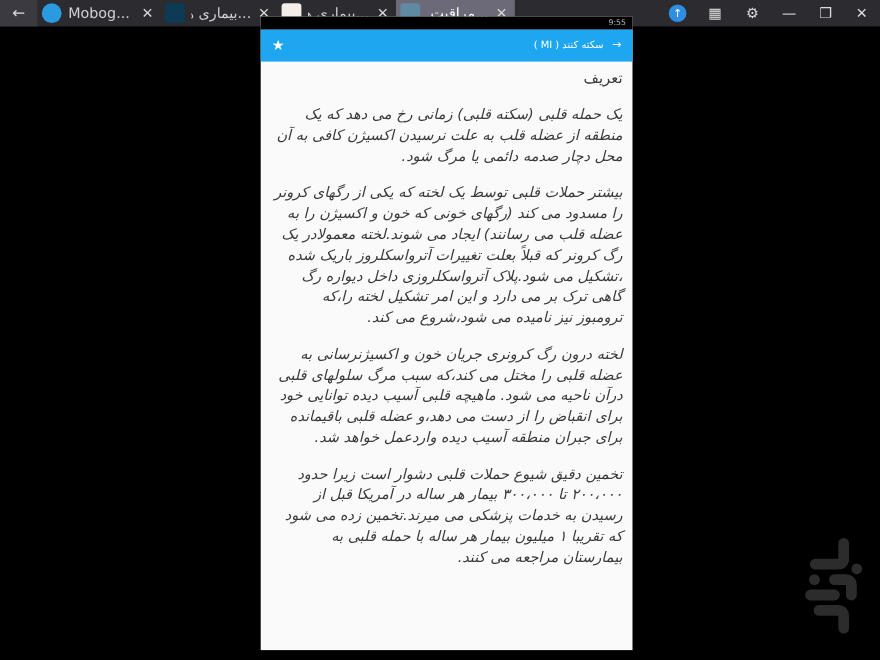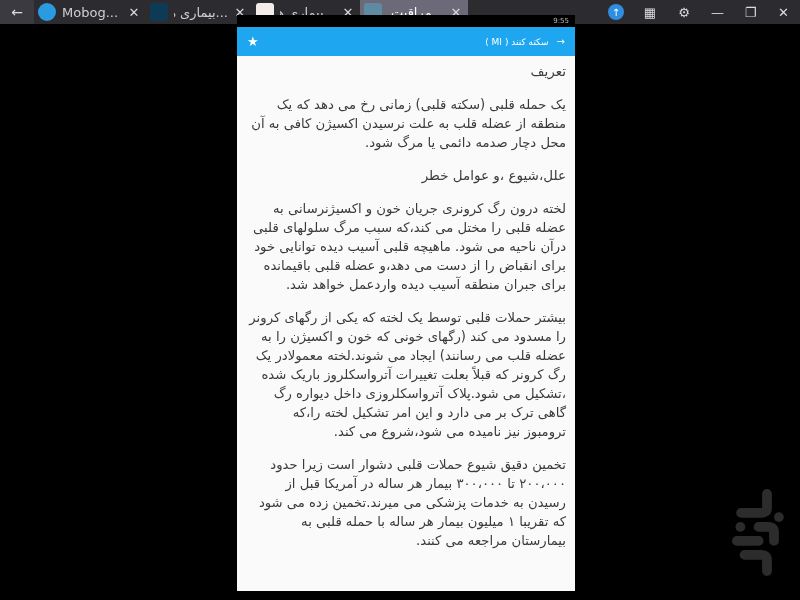--- a/index.html
+++ b/index.html
@@ -15,21 +15,21 @@
   .ctrl.upload span { width: 16px; height: 16px; border-radius: 50%; background: #2f8ee0; color: #fff; font-size: 10px; display: flex; align-items: center; justify-content: center; }
   .wctrl { width: 33px; display: flex; align-items: center; justify-content: center; color: #ddd; font-size: 13px; }
 
   .phone { position: absolute; left: 237px; top: 15px; width: 338px; height: 576px; background: #fafafa; }
   .statusbar { height: 12px; background: #000; color: #bbb; font-size: 7px; text-align: right; padding-right: 6px; line-height: 12px; }
   .appbar { height: 29px; background: #1ea7f0; display: flex; align-items: center; justify-content: space-between; padding: 0 10px; color: #fff; direction: ltr; }
   .appbar .star { font-size: 13px; }
   .appbar .title-wrap { display: flex; align-items: center; gap: 8px; font-size: 9px; }
   .appbar .arrow { font-size: 10px; }
   .content { direction: rtl; text-align: right; padding: 6px 9px 0 12px; color: #3a3a3a; font-size: 13.2px; line-height: 19px; overflow: hidden; height: 535px; }
-  .content p { margin-bottom: 14px; }
+  .content p { margin-bottom: 14px; font-style: italic; }
   .content h3 { font-weight: normal; font-size: 13.5px; margin-bottom: 14px; }
   .watermark { position: absolute; left: 718px; top: 470px; width: 70px; height: 125px; }
 </style>
 </head>
 <body>
 
 <div class="tabbar">
   <div class="back-btn">
       <span>←</span>
     </div>
@@ -83,23 +83,22 @@
   <div class="appbar">
     <span class="star">★</span>
     <div class="title-wrap">
       <span dir="rtl">سکته کنند ( MI )</span>
       <span class="arrow">→</span>
     </div>
   </div>
   <div class="content">
     <h3>تعریف</h3>
     <p>یک حمله قلبی (سکته قلبی) زمانی رخ می دهد که یک منطقه از عضله قلب به علت نرسیدن اکسیژن کافی به آن محل دچار صدمه دائمی یا مرگ شود.</p>
-    <h3>علل،شیوع ،و عوامل خطر</h3>
+    <p>بیشتر حملات قلبی توسط یک لخته که یکی از رگهای کرونر را مسدود می کند (رگهای خونی که خون و اکسیژن را به عضله قلب می رسانند) ایجاد می شوند.لخته معمولادر یک رگ کرونر که قبلاً بعلت تغییرات آترواسکلروز باریک شده ،تشکیل می شود.پلاک آترواسکلروزی داخل دیواره رگ گاهی ترک بر می دارد و این امر تشکیل لخته را،که ترومبوز نیز نامیده می شود،شروع می کند.</p>
     <p>لخته درون  رگ کرونری جریان خون و اکسیژنرسانی به عضله قلبی را مختل می کند،که سبب مرگ سلولهای قلبی درآن ناحیه می شود. ماهیچه قلبی آسیب دیده توانایی خود برای انقباض را از دست می دهد،و عضله قلبی باقیمانده برای جبران منطقه آسیب دیده واردعمل خواهد شد.</p>
-    <p>بیشتر حملات قلبی توسط یک لخته که یکی از رگهای کرونر را مسدود می کند (رگهای خونی که خون و اکسیژن را به عضله قلب می رسانند) ایجاد می شوند.لخته معمولادر یک رگ کرونر که قبلاً بعلت تغییرات آترواسکلروز باریک شده ،تشکیل می شود.پلاک آترواسکلروزی داخل دیواره رگ گاهی ترک بر می دارد و این امر تشکیل لخته را،که ترومبوز نیز نامیده می شود،شروع می کند.</p>
     <p>تخمین دقیق شیوع حملات قلبی دشوار است زیرا حدود ۲۰۰،۰۰۰ تا ۳۰۰،۰۰۰ بیمار هر ساله در آمریکا قبل از رسیدن به خدمات پزشکی می میرند.تخمین زده می شود که تقریبا ۱ میلیون بیمار هر ساله با حمله قلبی به بیمارستان مراجعه می کنند.</p>
 
   </div>
 </div>
 
 <svg class="watermark" viewBox="0 0 100 140">
   <g stroke="#2c2c2c" stroke-width="14" stroke-linecap="round" fill="none">
     <path d="M70 15 V35 Q70 42 62 42 H33"></path>
     <path d="M58 62 H72 Q80 62 80 70 V82"></path>
     <path d="M27 82 H58"></path>

